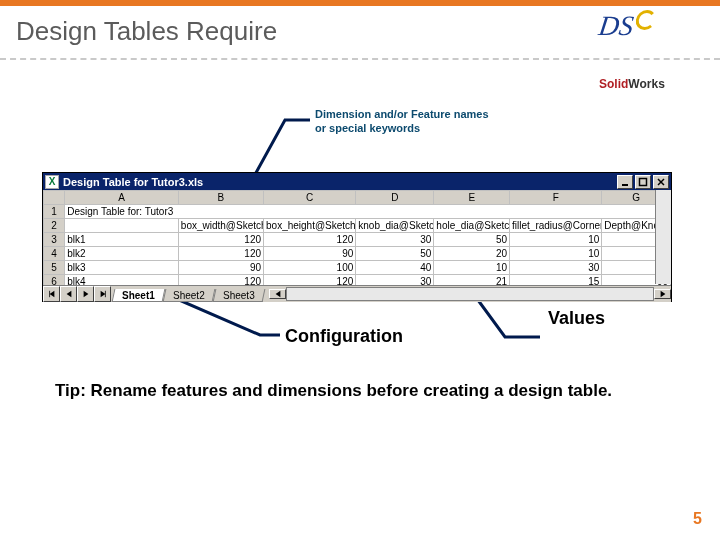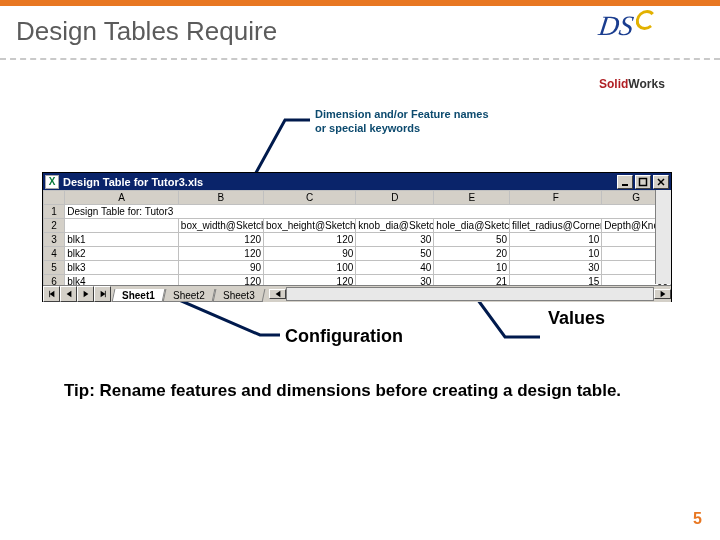--- a/index.html
+++ b/index.html
@@ -150,21 +150,21 @@
   .win .vscroll{
     position:absolute; right:0; top:17px; bottom:17px; width:16px;
     background:#e8e8e8; border-left:1px solid #808080;
   }
 
   .label-config, .label-values {
     position:absolute; font-weight:bold; font-size:18px;
   }
 
   .tip {
-    position:absolute; left:64px; top:380px; width:600px;
+    position:absolute; left:55px; top:380px; width:600px;
     font-size:17px; font-weight:bold; line-height:1.3;
   }
   .tip .tip-head { display:inline; }
   .tip .tip-body { display:inline; }
 
   .page-num {
     position:absolute; right:18px; bottom:12px;
     color:#e87722; font-size:16px; font-weight:bold;
   }
 </style>

